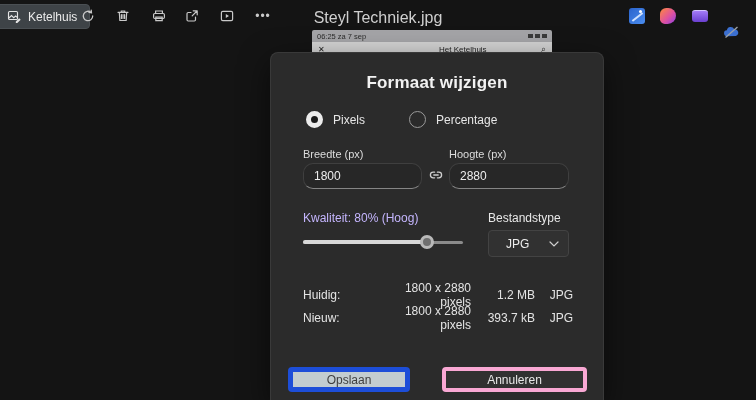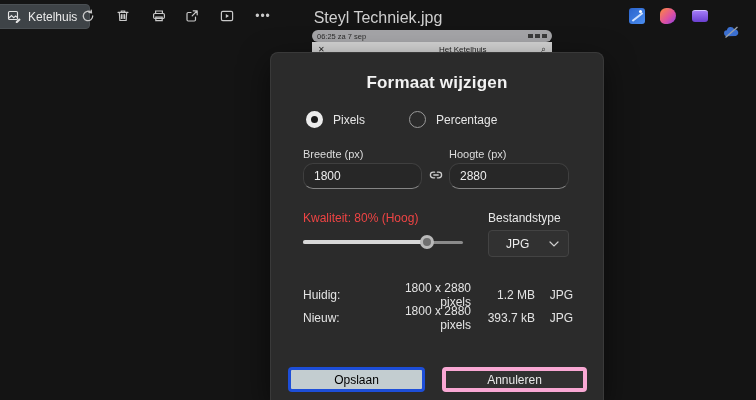--- a/index.html
+++ b/index.html
@@ -18,21 +18,21 @@
   .ic-editapp{background:linear-gradient(135deg,#2a63cc,#4b8ef0);border-radius:3px;position:relative;overflow:hidden;}
   .ic-editapp span{position:absolute;left:2px;top:8px;width:13px;height:2px;background:#cfe2ff;transform:rotate(-38deg);}
   .ic-editapp i{position:absolute;right:3px;top:2px;width:3px;height:3px;background:#fff;border-radius:50%;}
   .ic-designer{background:linear-gradient(135deg,#ff8a3c,#e0529e 55%,#8b3fe8);border-radius:45% 55% 60% 35%;}
   .ic-clip{background:linear-gradient(180deg,#a37bf7,#6a3fd0);border-radius:3px;border-top:1px solid #d3c3ff;margin-top:2px;height:12px;}
   .ic-cloud{position:relative;}
 
   
   .photo-strip{position:absolute;left:312px;top:30px;width:240px;height:27px;z-index:1;overflow:hidden;border-radius:2px 2px 0 0;}
   .strip-r1{height:12px;background:#a4a4a7;display:flex;align-items:center;justify-content:space-between;
-    padding:0 5px;font-size:7.5px;color:#2c2c2c;border-radius:6px;}
+    padding:0 5px;font-size:7.5px;color:#2c2c2c;}
   .strip-r1 .sicons{display:flex;gap:2px;align-items:center;}
   .strip-r1 .sicons b{display:block;width:5px;height:4px;background:#3a3a3a;}
   .strip-r2{height:15px;background:#d3d3d3;display:flex;align-items:center;font-size:8px;color:#222;padding:0 6px;}
   .strip-r2 .x{flex:0 0 auto;}
   .strip-r2 .site{flex:1;text-align:center;padding-left:60px;}
   .strip-r2 .mag{flex:0 0 auto;font-size:9px;}
 
   
   .dialog{position:absolute;left:270px;top:52px;width:334px;height:348px;background:#2b2b2b;
     border:1px solid rgba(255,255,255,.07);border-bottom:none;border-radius:8px 8px 0 0;
@@ -44,39 +44,39 @@
   .radio + .radio{margin-left:44px;}
   .rdot{width:17px;height:17px;border-radius:50%;flex:0 0 auto;}
   .rdot.on{background:#1b1b1b;border:5px solid #ececec;}
   .rdot.off{background:transparent;border:1.5px solid #9a9a9a;}
 
   .fld-label{position:absolute;font-size:11px;color:#dcdcdc;}
   .txt-input{position:absolute;height:26px;background:#272727;border:1px solid #3f3f3f;border-bottom-color:#858585;
     border-radius:10px;color:#ededed;font-size:12px;padding:0 10px;outline:none;}
   .link-ic{position:absolute;left:156px;top:113px;width:18px;height:18px;color:#cfcfcf;display:flex;align-items:center;justify-content:center;}
 
-  .q-label{position:absolute;left:32px;top:158px;font-size:12px;color:#ef4444;}
+  .q-label{position:absolute;left:32px;top:158px;font-size:12px;color:#c4b5fd;}
   .slider{position:absolute;left:32px;top:181px;width:160px;height:16px;}
   .track{position:absolute;left:0;top:6.5px;width:100%;height:3px;background:#8b8b8b;border-radius:2px;}
   .fill{position:absolute;left:0;top:6px;height:4px;background:#d8d8d8;border-radius:2px;}
   .thumb{position:absolute;top:1px;width:14px;height:14px;border-radius:50%;background:#6f6f6f;border:3px solid #b9b9b9;}
 
   .ft-label{position:absolute;left:217px;top:158px;font-size:12px;color:#e8e8e8;}
   .dropdown{position:absolute;left:217px;top:177px;width:81px;height:27px;background:#313131;border:1px solid #434343;
     border-radius:4px;display:flex;align-items:center;justify-content:space-between;padding:0 9px 0 17px;color:#ededed;font-size:12px;}
 
   .summary{position:absolute;left:32px;top:230px;width:270px;font-size:12px;color:#e4e4e4;}
   .srow{display:flex;height:23px;align-items:center;}
   .srow .lab{width:70px;}
   .srow .dims{flex:1;text-align:right;}
   .srow .size{width:64px;text-align:right;}
   .srow .fmt{width:38px;text-align:right;}
 
   .btn{position:absolute;top:314px;height:25px;border-radius:4px;font-size:12px;display:flex;align-items:center;justify-content:center;}
-  .btn-save{left:17px;width:137px;background:#c3cdd0;border:3px solid #1d4ed8;color:#000000;}
+  .btn-save{left:17px;width:122px;background:#c3cdd0;border:5px solid #1d4ed8;color:#404040;}
   .btn-cancel{left:171px;width:145px;background:#313131;border:4px solid #f9a8d4;color:#e8e8e8;}
 </style>
 </head>
 <body>
 
 <div class="stage">
 
   <div class="topbar">
     <div class="edit-btn">
       <svg width="15" height="15" viewBox="0 0 16 16" fill="none" stroke="#e3e3e3" stroke-width="1.2">

